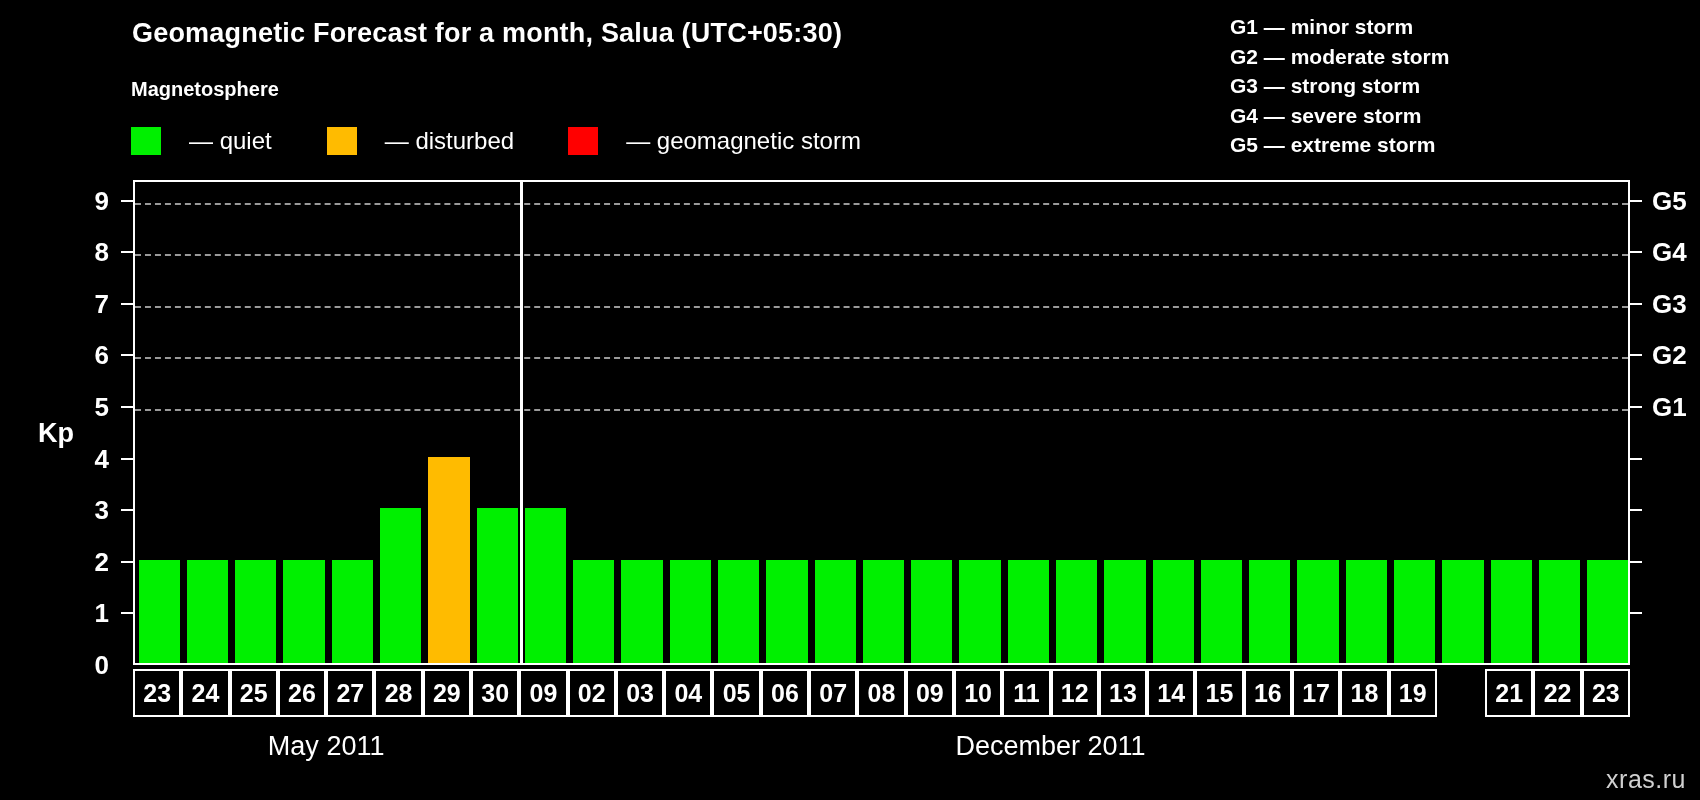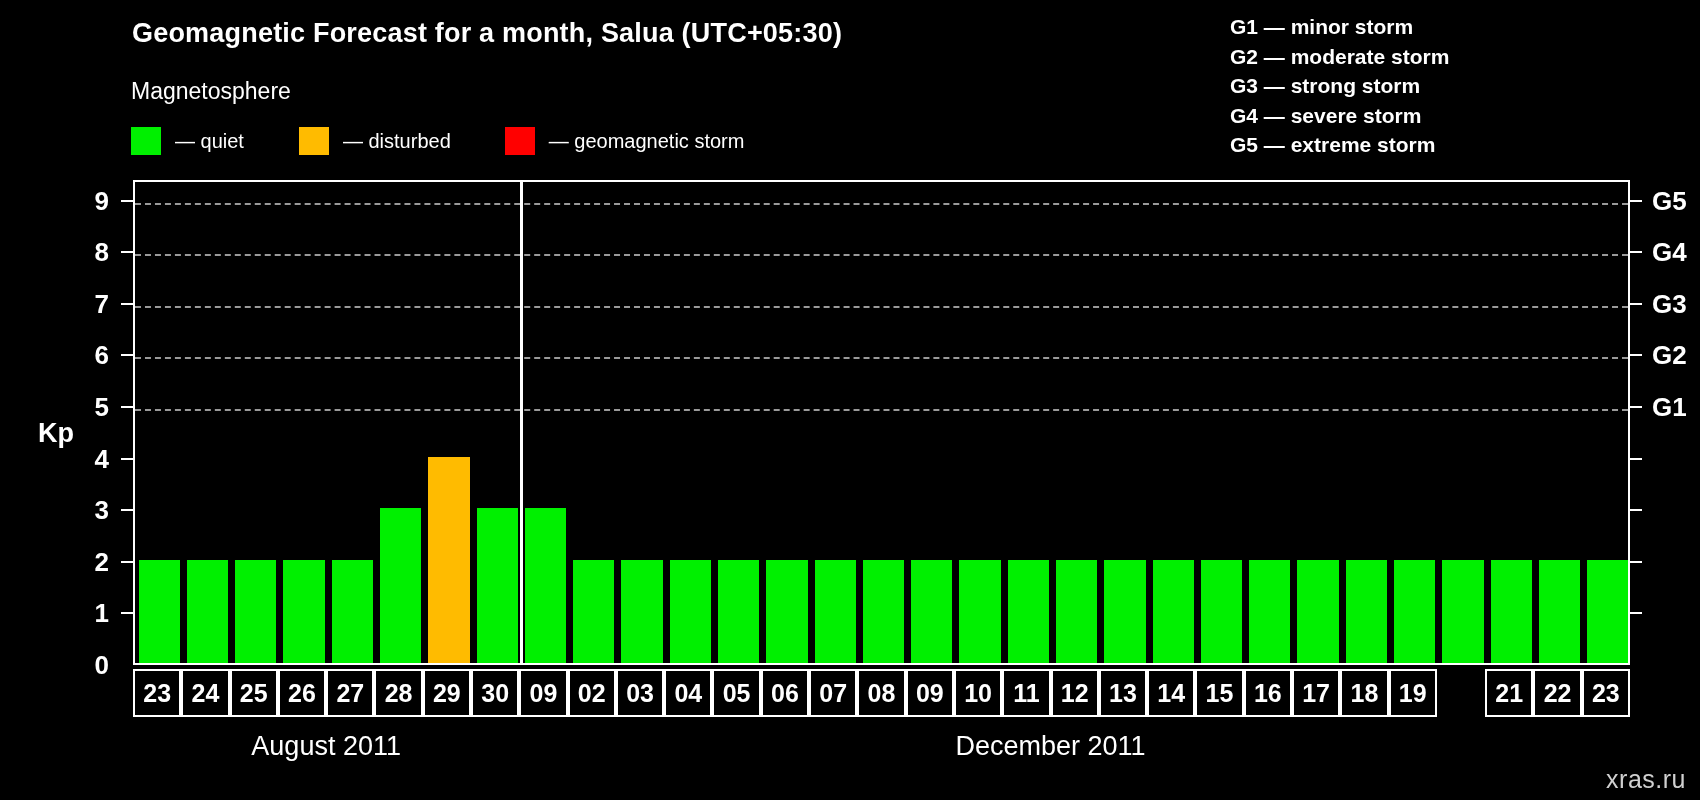--- a/index.html
+++ b/index.html
@@ -24,22 +24,22 @@
     font-size: 27px;
     font-weight: bold;
     letter-spacing: 0.2px;
     white-space: nowrap;
   }
 
   #legend-heading {
     position: absolute;
     left: 131px;
     top: 78px;
-    font-size: 23px;
-    font-weight: normal;
+    font-size: 20px;
+    font-weight: bold;
     white-space: nowrap;
   }
 
   #legend-row {
     position: absolute;
     left: 131px;
     top: 126px;
     display: flex;
     align-items: center;
     height: 30px;
@@ -48,22 +48,22 @@
     display: flex;
     align-items: center;
     white-space: nowrap;
   }
   .legend-swatch {
     width: 30px;
     height: 28px;
     display: block;
   }
   .legend-text {
-    font-size: 20px;
-    margin-left: 14px;
+    font-size: 24px;
+    margin-left: 28px;
     white-space: nowrap;
   }
   .legend-gap-1 { width: 55px; }
   .legend-gap-2 { width: 54px; }
 
   
   #storm-scale {
     position: absolute;
     left: 1230px;
     top: 12px;
@@ -428,14 +428,14 @@
     <div class="day-cell" style="left: 1207.26px; width: 48.2903px;">18</div>
     <div class="day-cell" style="left: 1255.55px; width: 48.2903px;">19</div>
     <div class="day-cell" style="left: 1377px; width: 48.2903px;">20</div>
     <div class="day-cell" style="left: 1352.13px; width: 48.2903px;">21</div>
     <div class="day-cell" style="left: 1400.42px; width: 48.2903px;">22</div>
     <div class="day-cell" style="left: 1448.71px; width: 48.2903px;">23</div>
   </div>
 
 <div id="watermark">xras.ru</div>
 
-<div class="month-caption" style="left: 326.161px;">August 2011</div>
+<div class="month-caption" style="left: 326.161px;">May 2011</div>
 <div class="month-caption" style="left: 1050.52px;">December 2011</div>
 
 </body></html>

